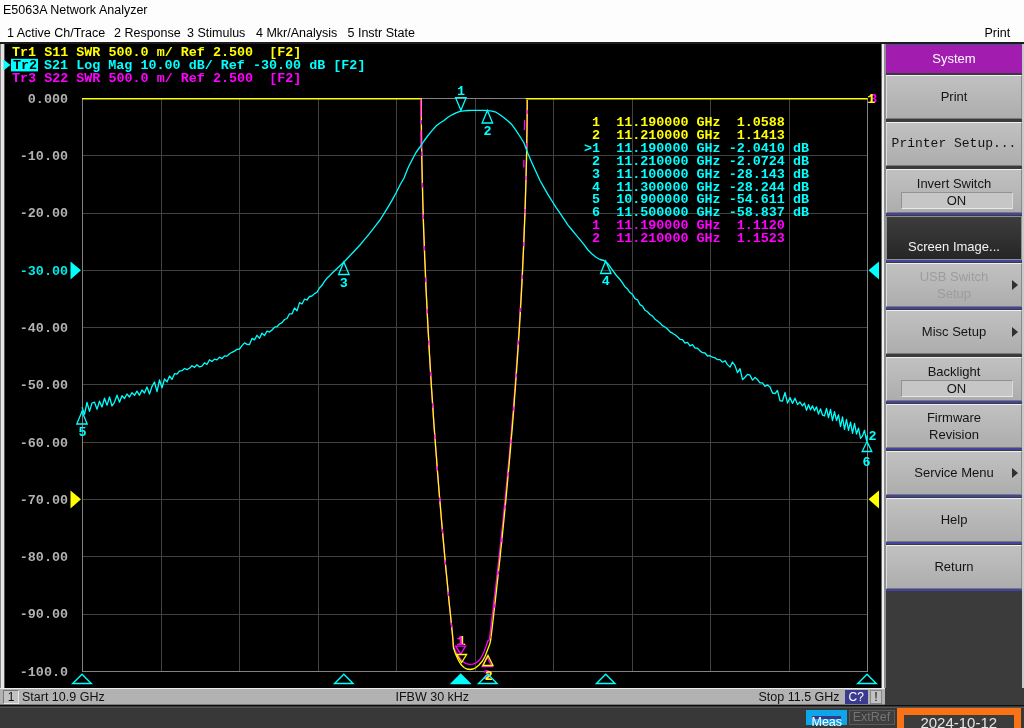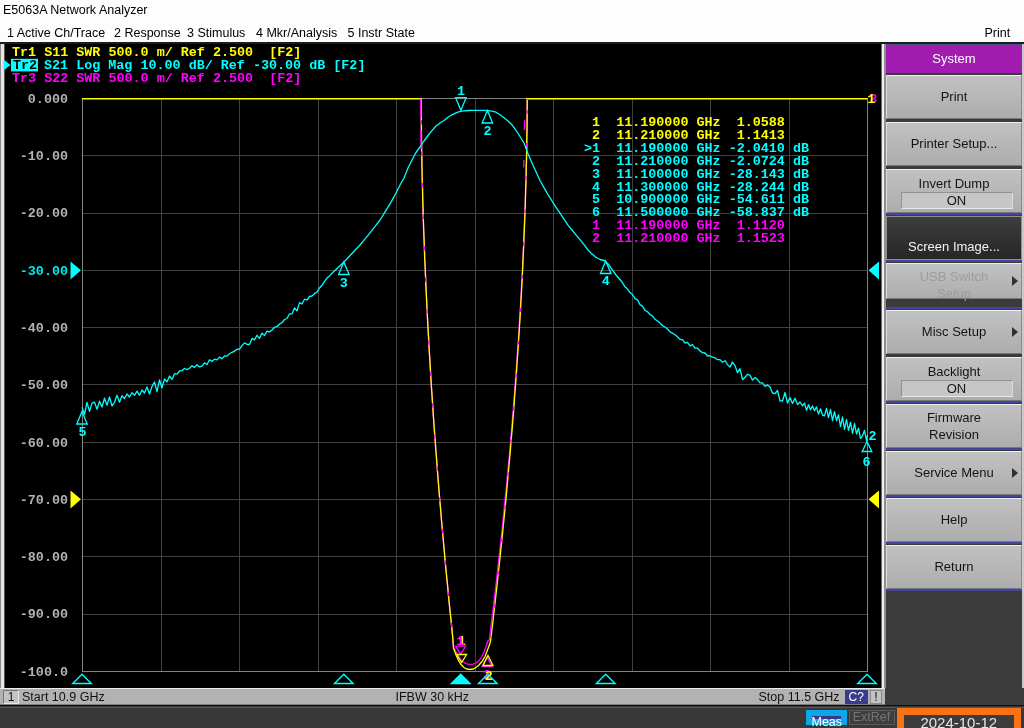--- a/index.html
+++ b/index.html
@@ -25,32 +25,32 @@
 <div class="abs" style="left:880.5px;top:43.5px;width:1px;height:644px;background:#666;z-index:2"></div>
 <div class="abs" style="left:881.5px;top:43.5px;width:2.5px;height:644px;background:#f0f0f0;z-index:2"></div>
 <div class="abs" style="left:884px;top:43.5px;width:2px;height:644px;background:#8f8f8f;z-index:2"></div>
 
 <div class="abs" style="left:886px;top:43.5px;width:138px;height:644px;background:#3b3b3b;z-index:1"></div>
 <div class="abs" style="left:1022px;top:43.5px;width:2px;height:644px;background:#c9c9c9;z-index:2"></div>
 <div style="position:absolute;z-index:6;left:886px;top:44px;width:136px;height:27.5px;background:#a21caf;border-top:1px solid #4d4d85;color:#fff;text-align:center;line-height:27.5px;font-size:13px;">System</div>
 <div style="position:absolute;z-index:6;left:886px;top:74.5px;width:136px;height:44.0px;background:linear-gradient(#c1c1c1,#adadad);border-top:1px solid #efefef;border-left:1px solid #dcdcdc;border-right:1px solid #8a8a8a;border-bottom:1px solid #787878;box-sizing:border-box;color:#141414;">
     <div style="position:absolute;left:0;right:0;top:0;bottom:0;text-align:center;line-height:42.0px;font-size:13px;">Print</div>
   </div>
-<div style="position:absolute;z-index:6;left:886px;top:121.5px;width:136px;height:44.0px;background:linear-gradient(#c1c1c1,#adadad);border-top:1px solid #efefef;border-left:1px solid #dcdcdc;border-right:1px solid #8a8a8a;border-bottom:1px solid #787878;box-sizing:border-box;color:#141414;">
+<div style="position:absolute;z-index:6;left:886px;top:121.5px;width:136px;height:44.0px;background:linear-gradient(#c1c1c1,#adadad);border-top:1px solid #efefef;border-left:1px solid #dcdcdc;border-right:1px solid #8a8a8a;border-bottom:1px solid #787878;box-sizing:border-box;color:#141414;font-family:Liberation Mono, monospace;">
     <div style="position:absolute;left:0;right:0;top:0;bottom:0;text-align:center;line-height:42.0px;font-size:13px;">Printer Setup...</div>
   </div>
 <div style="position:absolute;z-index:6;left:886px;top:168.5px;width:136px;height:44.0px;background:linear-gradient(#c1c1c1,#adadad);border-top:1px solid #efefef;border-left:1px solid #dcdcdc;border-right:1px solid #8a8a8a;border-bottom:1px solid #787878;box-sizing:border-box;color:#141414;">
-    <div style="position:absolute;left:0;right:0;top:6px;text-align:center;font-size:13px;">Invert Dump</div>
+    <div style="position:absolute;left:0;right:0;top:6px;text-align:center;font-size:13px;">Invert Switch</div>
     <div style="position:absolute;left:13.5px;top:22.5px;width:110px;height:15px;background:#c6c6c6;border:1px solid #929292;border-bottom-color:#e8e8e8;border-right-color:#dadada;text-align:center;line-height:15px;font-size:13px;color:#141414;">ON</div>
   </div>
 <div style="position:absolute;z-index:6;left:886px;top:215.5px;width:136px;height:44.0px;background:linear-gradient(#3d3d3d,#262626);border:1px solid #8f8f8f;box-sizing:border-box;color:#f2f2f2;">
     <div style="position:absolute;left:0;right:0;top:5px;text-align:center;font-size:13px;margin-top:44px;">Dump</div>
     <div style="position:absolute;left:0;right:0;top:22.5px;text-align:center;font-size:13px;">Screen Image...</div>
   </div>
-<div style="position:absolute;z-index:6;left:886px;top:262.5px;width:136px;height:36px;background:linear-gradient(#c1c1c1,#adadad);border-top:1px solid #efefef;border-left:1px solid #dcdcdc;border-right:1px solid #8a8a8a;border-bottom:1px solid #787878;box-sizing:border-box;color:#9c9c9c;">
+<div style="position:absolute;z-index:6;left:886px;top:262.5px;width:136px;height:44.0px;background:linear-gradient(#c1c1c1,#adadad);border-top:1px solid #efefef;border-left:1px solid #dcdcdc;border-right:1px solid #8a8a8a;border-bottom:1px solid #787878;box-sizing:border-box;color:#9c9c9c;">
     <div style="position:absolute;left:0;right:0;top:5px;text-align:center;font-size:13px;">USB Switch</div>
     <div style="position:absolute;left:0;right:0;top:22.5px;text-align:center;font-size:13px;">Setup</div>
     <div style="position:absolute;right:3.5px;top:50%;margin-top:-5px;width:0;height:0;border-left:6px solid #303030;border-top:5px solid transparent;border-bottom:5px solid transparent;"></div>
   </div>
 <div style="position:absolute;z-index:6;left:886px;top:309.5px;width:136px;height:44.0px;background:linear-gradient(#c1c1c1,#adadad);border-top:1px solid #efefef;border-left:1px solid #dcdcdc;border-right:1px solid #8a8a8a;border-bottom:1px solid #787878;box-sizing:border-box;color:#141414;">
     <div style="position:absolute;left:0;right:0;top:0;bottom:0;text-align:center;line-height:42.0px;font-size:13px;">Misc Setup</div>
     <div style="position:absolute;right:3.5px;top:50%;margin-top:-5px;width:0;height:0;border-left:6px solid #303030;border-top:5px solid transparent;border-bottom:5px solid transparent;"></div>
   </div>
 <div style="position:absolute;z-index:6;left:886px;top:356.5px;width:136px;height:44.0px;background:linear-gradient(#c1c1c1,#adadad);border-top:1px solid #efefef;border-left:1px solid #dcdcdc;border-right:1px solid #8a8a8a;border-bottom:1px solid #787878;box-sizing:border-box;color:#141414;">
     <div style="position:absolute;left:0;right:0;top:6px;text-align:center;font-size:13px;">Backlight</div>

